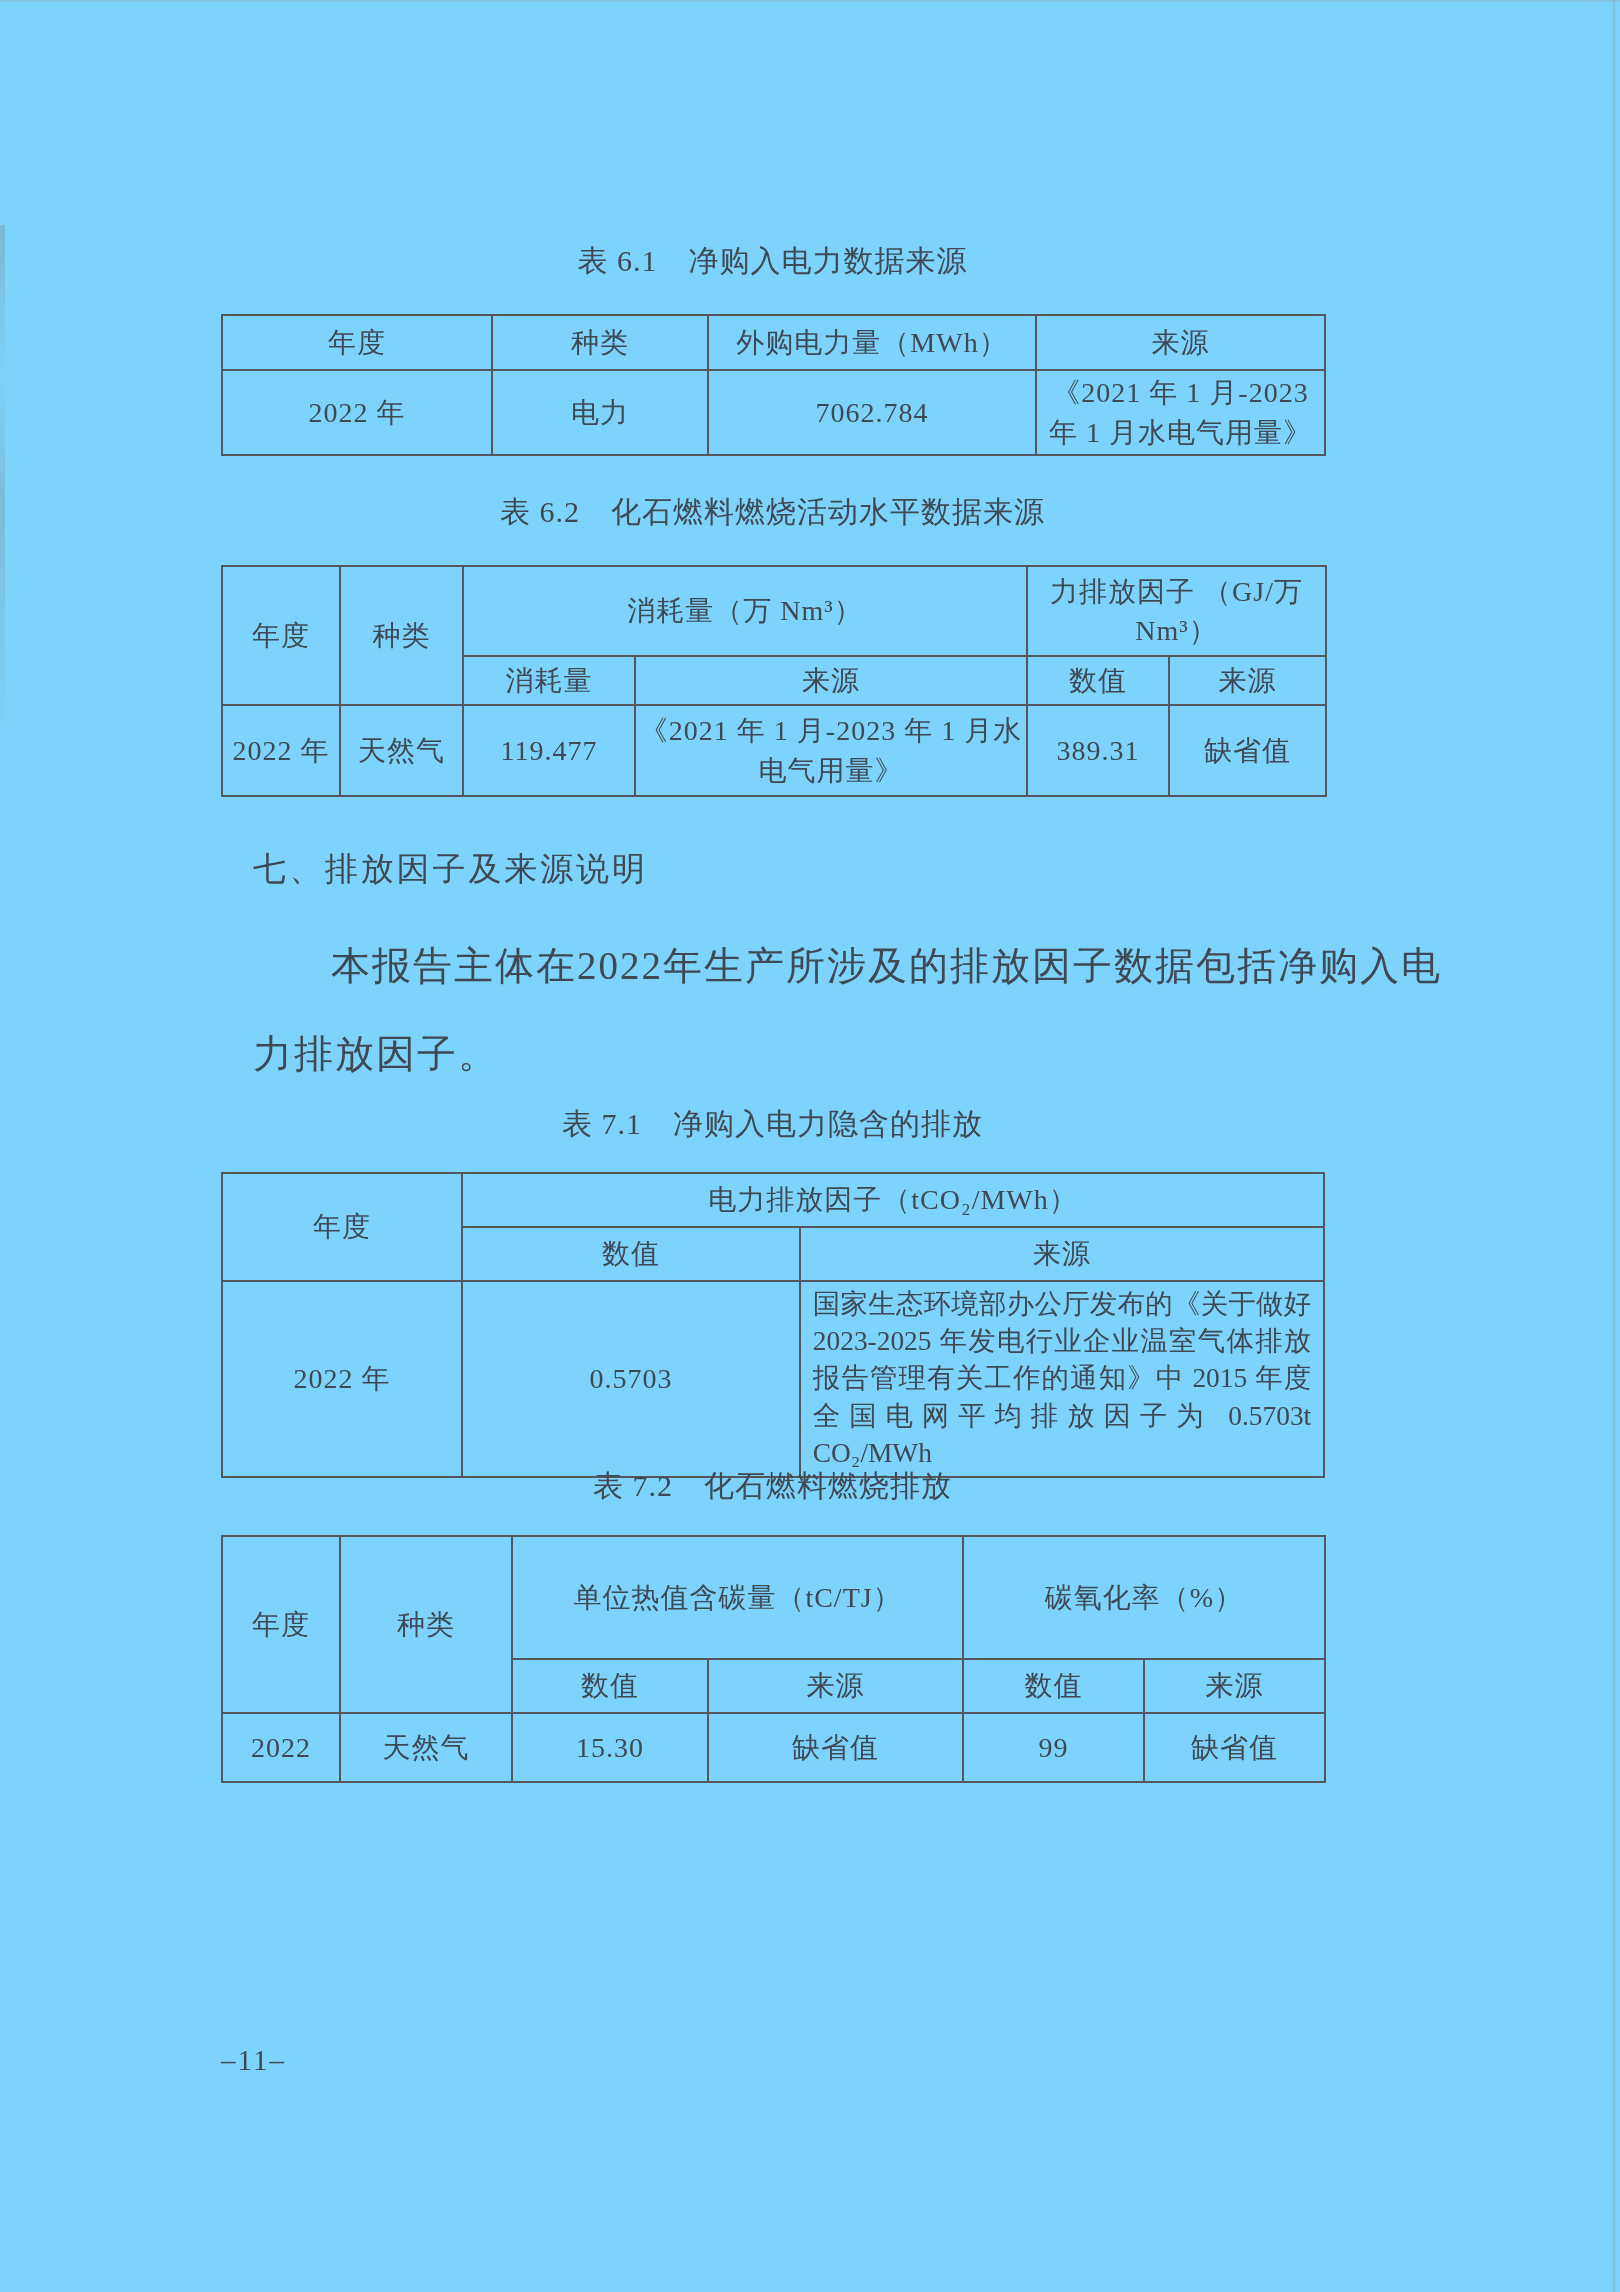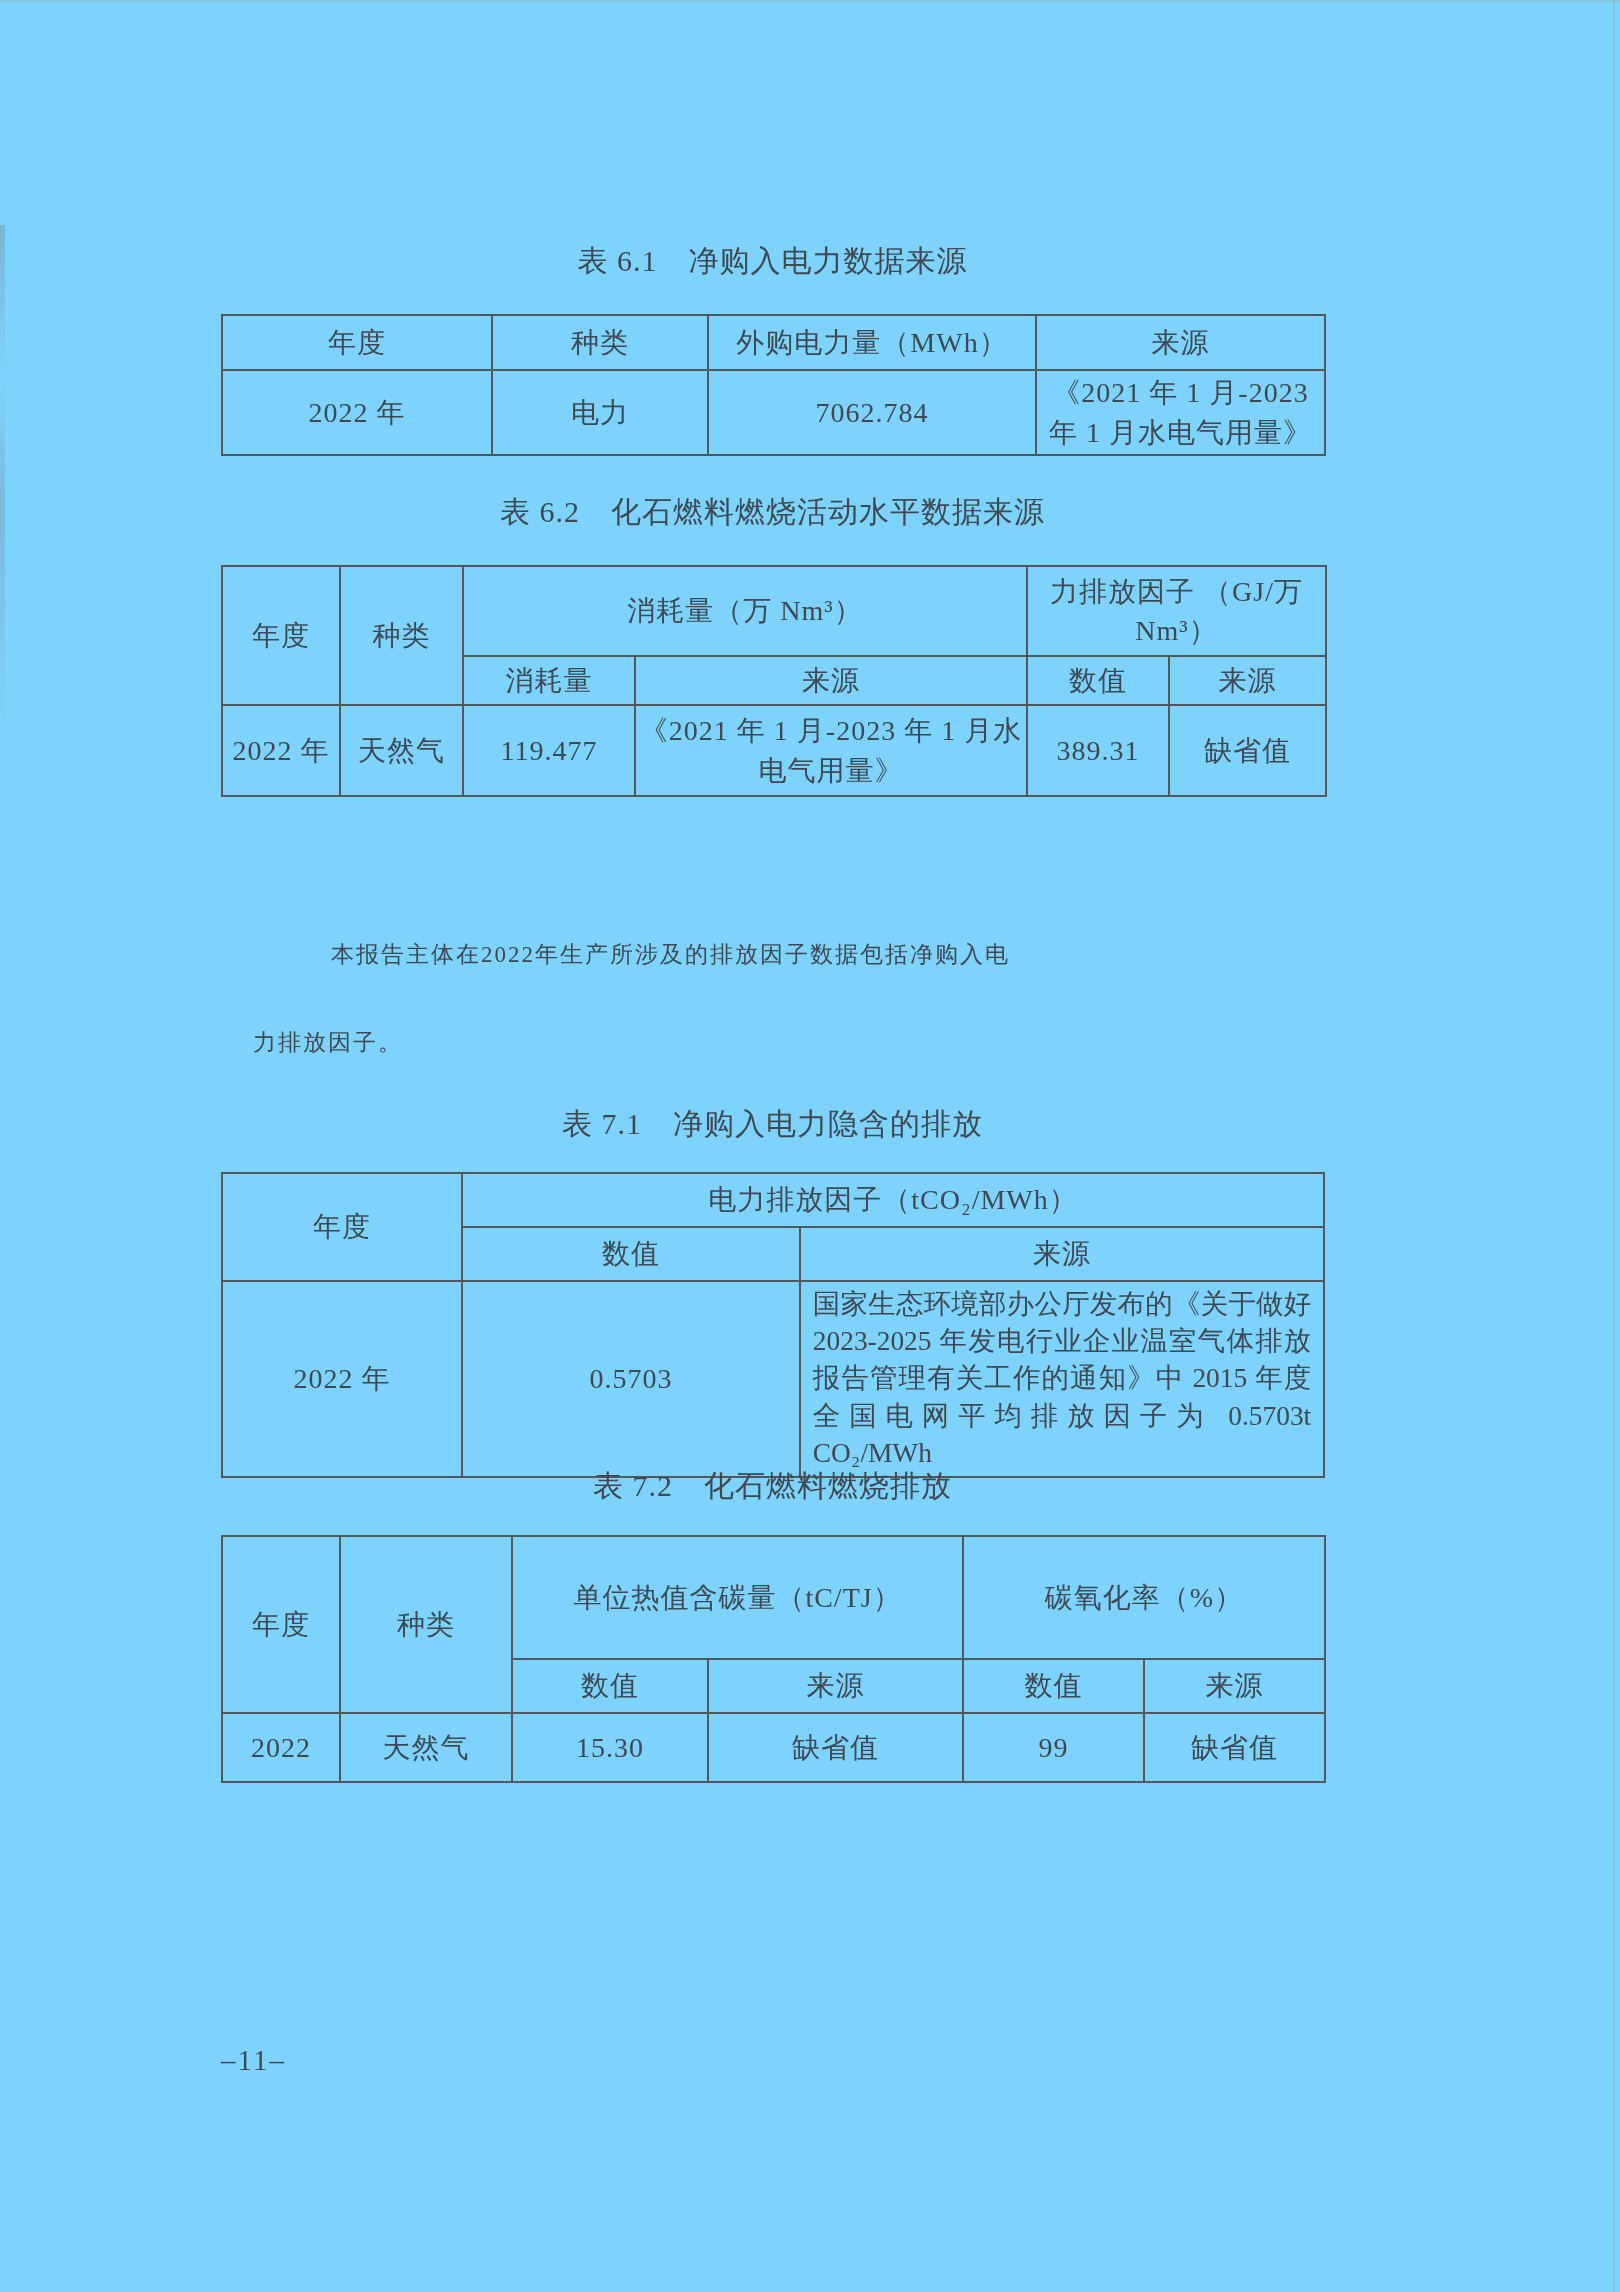--- a/index.html
+++ b/index.html
@@ -16,21 +16,21 @@
                 background:linear-gradient(rgba(120,130,136,.35), rgba(120,130,136,0) 30%, rgba(120,130,136,.3) 55%, rgba(120,130,136,0)); }
 
   .caption {
     position:absolute; left:221px; width:1103px;
     text-align:center; font-size:30px; letter-spacing:1px; white-space:pre;
   }
   .heading {
     position:absolute; left:253px; font-size:33px; letter-spacing:2.9px;
   }
   .para-line {
-    position:absolute; left:253px; width:1117px; font-size:23px; letter-spacing:2px;
+    position:absolute; left:253px; width:1117px; font-size:39px; letter-spacing:2px;
   }
   .indent { padding-left:78px; }
 
   table { position:absolute; left:221px; border-collapse:collapse; table-layout:fixed; }
   td {
     border:2px solid #54585d; text-align:center; vertical-align:middle;
     font-size:28px; padding:2px 0; line-height:1.4; letter-spacing:1px;
     overflow:hidden;
   }
   
@@ -119,20 +119,21 @@
       <td>2022 年</td>
       <td>天然气</td>
       <td>119.477</td>
       <td>《2021 年 1 月-2023 年 1 月水电气用量》</td>
       <td>389.31</td>
       <td>缺省值</td>
     </tr>
   </tbody>
     </table>
 
+  <div class="heading pos-heading">七、排放因子及来源说明</div>
   <div class="para-line indent pos-p1">本报告主体在2022年生产所涉及的排放因子数据包括净购入电</div>
   <div class="para-line pos-p2">力排放因子。</div>
 
   <div class="caption pos-c71">表 7.1　净购入电力隐含的排放</div>
   <table class="t71">
     <colgroup>
         <col class="c1">
         <col class="c2">
         <col class="c3">
       </colgroup>

